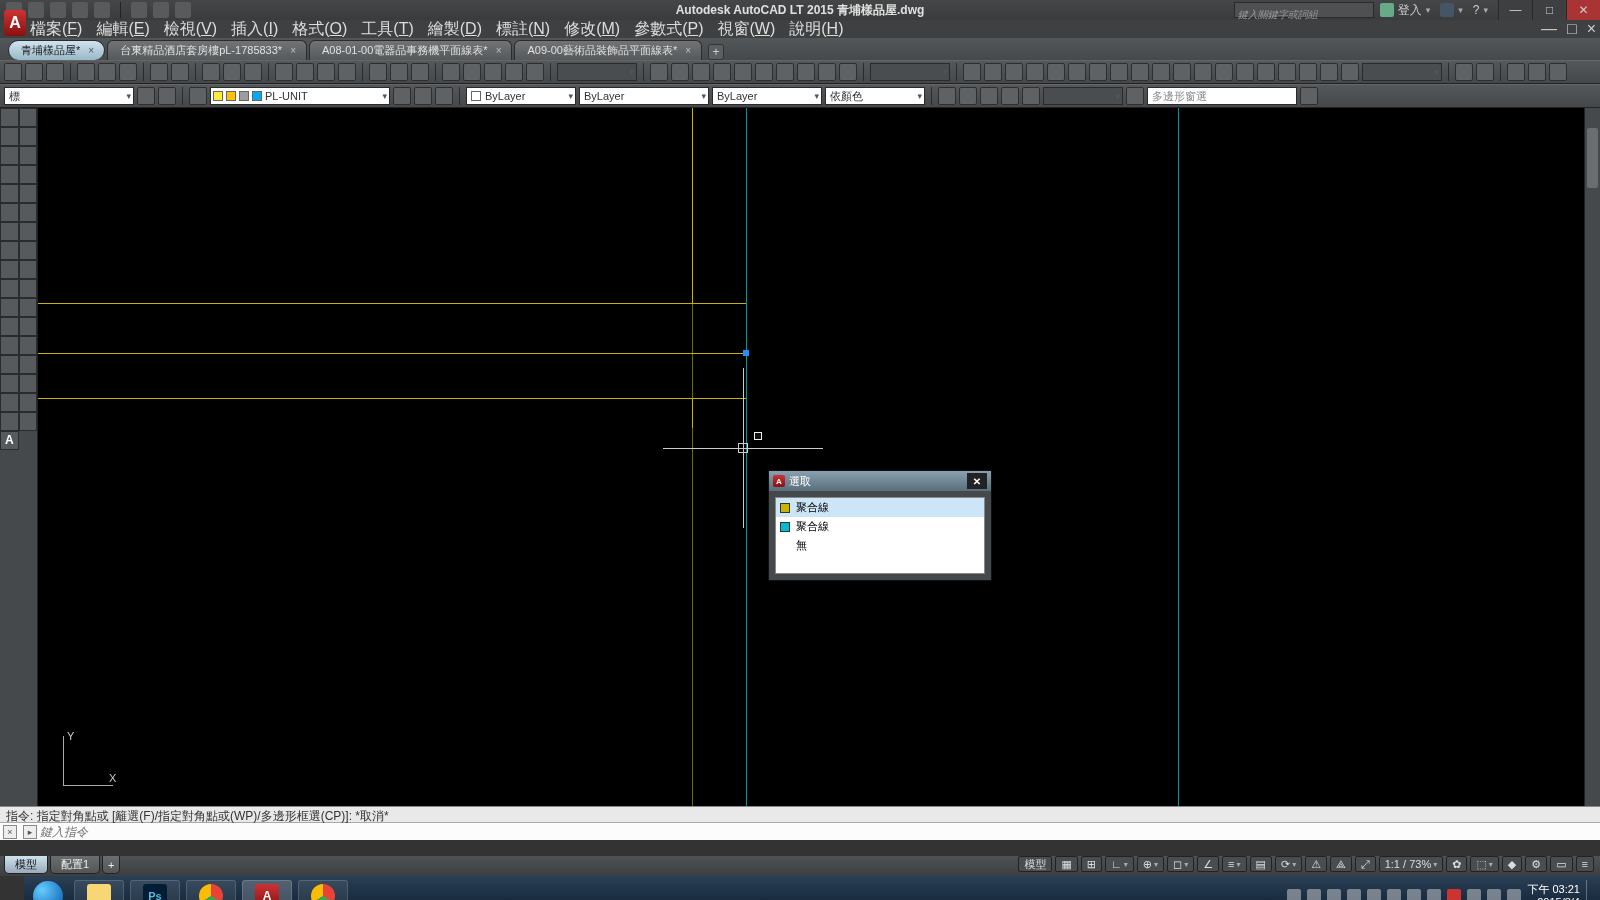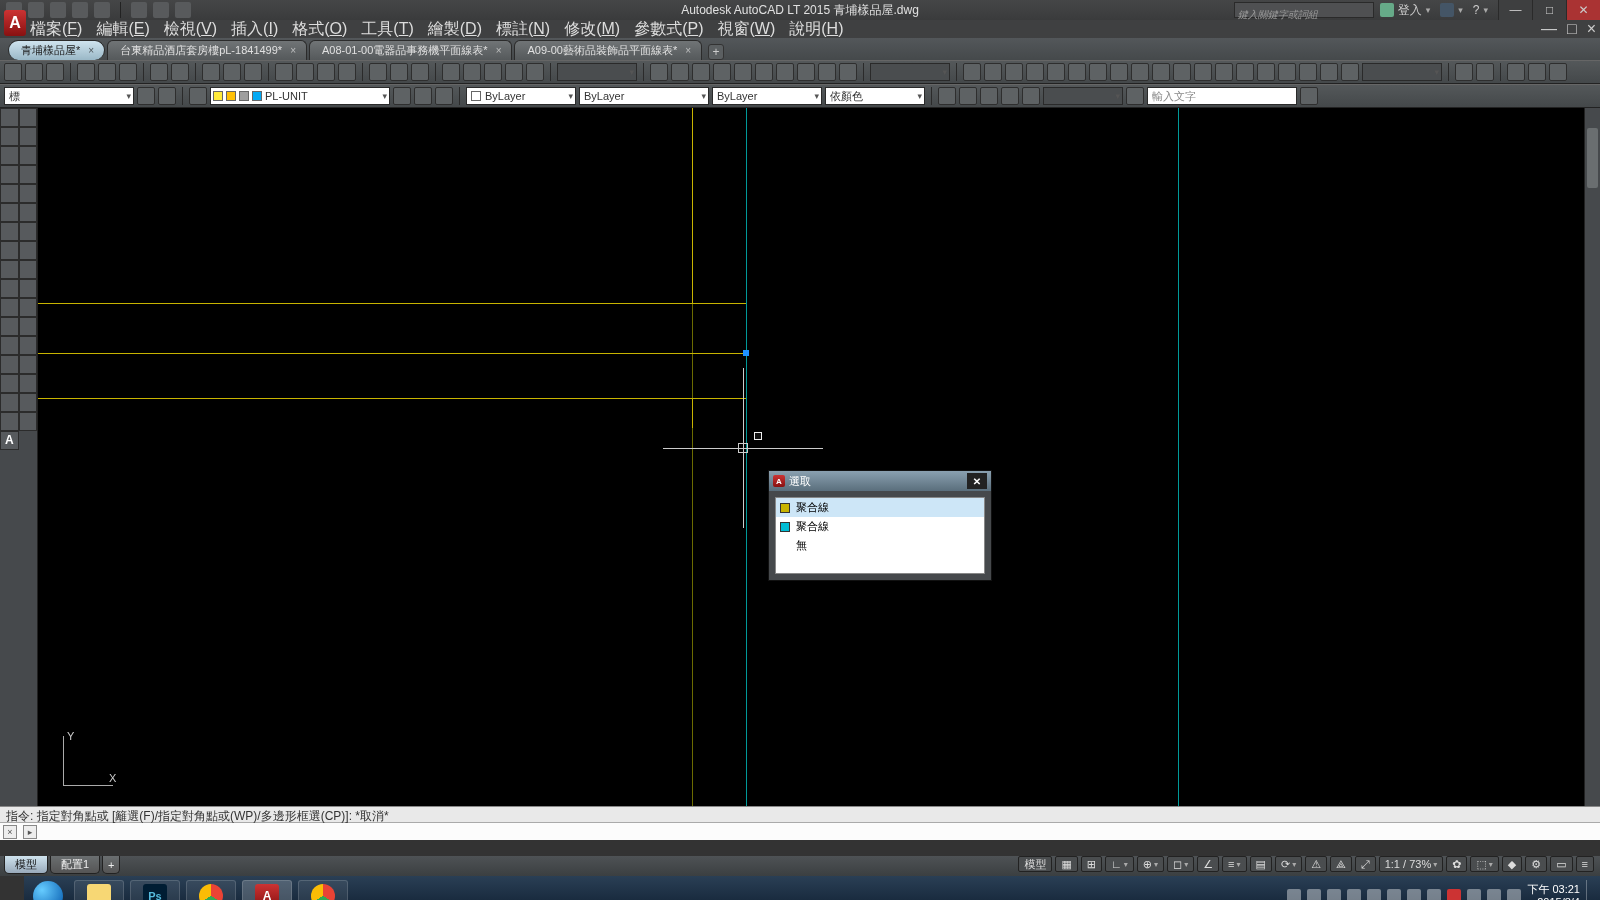--- a/index.html
+++ b/index.html
@@ -1,21 +1,21 @@
 <!DOCTYPE html>
 <html><head>
 <meta charset="utf-8">
 <style>
   * { box-sizing: border-box; margin: 0; padding: 0; }
   html, body { width: 1600px; height: 900px; overflow: hidden; font-family: "Microsoft JhengHei", Arial, sans-serif; font-size: 12px; background: #333; color: #ccc; }
   
   .titlebar { height: 20px; background: linear-gradient(#454647,#3a3b3c); display:flex; align-items:center; position:relative; }
   .titlebar .qat { display:flex; gap:6px; align-items:center; padding-left:6px; }
   .titlebar .qat .qicon { width:16px; height:16px; background:#585a5c; border-radius:2px; }
-  .titlebar .title { position:absolute; left:0; right:0; text-align:center; color:#e0e0e0; font-size:12px; pointer-events:none; }
+  .titlebar .title { position:absolute; left:0; right:0; text-align:center; color:#e0e0e0; font-size:12px; pointer-events:none;font-weight:bold; }
   .titlebar .right { position:absolute; right:0; display:flex; align-items:center; gap:0; }
   .titlebar .searchbox { width:140px; height:16px; background:#4f5052; border:1px solid #2a2a2a; margin-right:6px; color:#999; font-style:italic; font-size:10px; padding:5px 3px; line-height:14px;}
   .titlebar .signin { display:flex; align-items:center; gap:4px; margin-right:10px; color:#ccc; }
   .titlebar .winctrl { display:flex; }
   .titlebar .winctrl div { width:34px; height:20px; display:flex; align-items:center; justify-content:center; color:#ccc; background:#3e3f40; border-left:1px solid #2a2a2a;}
   .titlebar .winctrl .close { background:#a33; }
   .titlebar .hsep { width:1px; height:16px; background:#222; margin:0 4px; }
   .titlebar .signicon {width:14px;height:14px;background:#6a8; border-radius:2px;}
   .titlebar .dd {color:#aaa;font-size:9px;}
   
@@ -156,21 +156,21 @@
     <span>×</span>
   </div>
 </div>
 
 <div class="filetabs">
   <div class="tab active">
       <span>青埔樣品屋*</span>
       <span class="x">×</span>
     </div>
   <div class="tab">
-      <span>台東精品酒店套房樓pL-1841499*</span>
+      <span>台東精品酒店套房樓pL-1785833*</span>
       <span class="x">×</span>
     </div>
   <div class="tab">
       <span>A08-01-00電器品事務機平面線表*</span>
       <span class="x">×</span>
     </div>
   <div class="tab">
       <span>A09-00藝術品裝飾品平面線表*</span>
       <span class="x">×</span>
     </div>
@@ -277,21 +277,21 @@
   <div class="tb-combo" style="width:110px;text-align:right">ByLayer</div>
   <div class="tb-combo" style="width:100px">依顏色</div>
   <div class="tb-sep"></div>
   <div class="tb-btn"></div>
   <div class="tb-btn"></div>
   <div class="tb-btn"></div>
   <div class="tb-btn"></div>
   <div class="tb-btn"></div>
   <div class="tb-combo dark" style="width:80px"></div>
   <div class="tb-btn"></div>
-  <div class="tb-input" style="width:150px">輸入文字</div>
+  <div class="tb-input" style="width:150px">多邊形窗選</div>
   <div class="tb-btn"></div>
 </div>
 
 <div class="workspace">
 
   <div class="lefttools">
     <div class="row">
         <div class="lt"></div>
         <div class="lt"></div>
       </div>
@@ -419,20 +419,21 @@
   <div class="rscroll">
     <div class="thumb"></div>
   </div>
 </div>
 
 <div class="cmdhistory">指令: 指定對角點或 [籬選(F)/指定對角點或(WP)/多邊形框選(CP)]: *取消*</div>
 
 <div class="cmdline">
   <div class="cicon">×</div>
   <div class="cicon">▸</div>
+  <input placeholder="鍵入指令" style="">
 </div>
 
 <div class="mltabs">
   <div class="mlt a">模型</div>
   <div class="mlt">配置1</div>
   <div class="mlt" style="width:18px;padding:0;justify-content:center">+</div>
 
   <div class="status">
     <div class="sb">模型</div>
     <div class="sb">▦</div>

